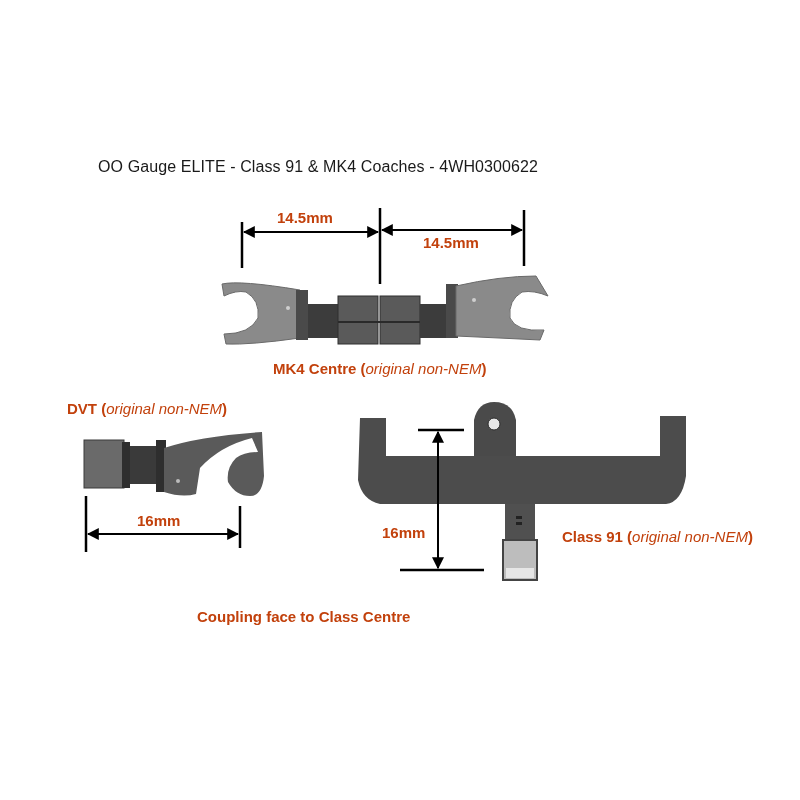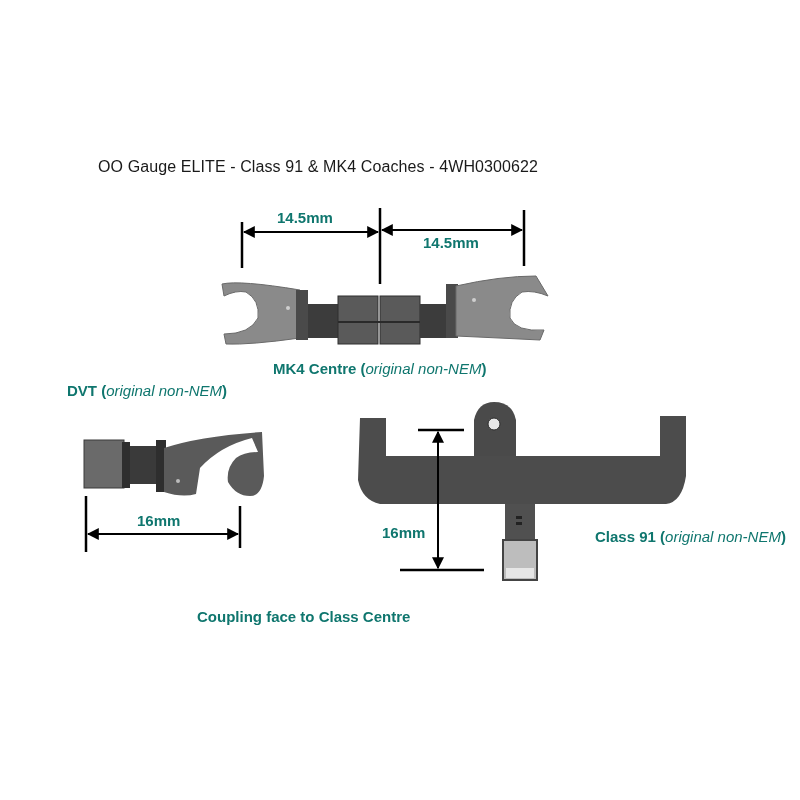--- a/index.html
+++ b/index.html
@@ -1,20 +1,20 @@
 <!DOCTYPE html>
 <html><head>
   <meta charset="utf-8">
   <style>
     html, body { margin:0; padding:0; background:#ffffff; }
     body { width:800px; height:800px; position:relative; overflow:hidden;
            font-family:"Liberation Sans", "DejaVu Sans", sans-serif; color:#111; }
     .abs { position:absolute; }
     .title { left:98px; top:158px; font-size:16px; color:#1a1a1a; white-space:nowrap; letter-spacing:0.1px; }
-    .bold { font-weight:bold; font-size:15px; white-space:nowrap; color:#0f766e; }
+    .bold { font-weight:bold; font-size:15px; white-space:nowrap; color:#c2410c; }
     .bold i { font-weight:normal; }
     svg.art { position:absolute; left:0; top:0; }
   </style>
 </head>
 <body>
 
 <div class="abs title">OO Gauge ELITE - Class 91 &amp; MK4 Coaches - 4WH0300622</div>
 
 <svg class="art" width="800" height="800" viewBox="0 0 800 800">
   <defs>
@@ -76,19 +76,19 @@
     <line x1="418" y1="430" x2="464" y2="430" stroke="#000" stroke-width="2.5"></line>
     <line x1="400" y1="570" x2="484" y2="570" stroke="#000" stroke-width="2.5"></line>
     <line x1="438" y1="432" x2="438" y2="568" stroke="#000" stroke-width="2" marker-start="url(#arr)" marker-end="url(#arr)"></line>
   </g>
 </svg>
 
 <div class="abs bold" style="left:277px; top:209px;">14.5mm</div>
 <div class="abs bold" style="left:423px; top:234px;">14.5mm</div>
 <div class="abs bold" style="left:273px; top:360px;"><span>MK4 Centre (</span><i>original non-NEM</i><span>)</span></div>
 
-<div class="abs bold" style="left:67px; top:382px;"><span>DVT (</span><i>original non-NEM</i><span>)</span></div>
+<div class="abs bold" style="left:67px; top:400px;"><span>DVT (</span><i>original non-NEM</i><span>)</span></div>
 <div class="abs bold" style="left:137px; top:512px;">16mm</div>
 
 <div class="abs bold" style="left:382px; top:524px;">16mm</div>
-<div class="abs bold" style="left:595px; top:528px;"><span>Class 91  (</span><i>original non-NEM</i><span>)</span></div>
+<div class="abs bold" style="left:562px; top:528px;"><span>Class 91  (</span><i>original non-NEM</i><span>)</span></div>
 
 <div class="abs bold" style="left:197px; top:608px;">Coupling face to Class Centre</div>
 
 </body></html>

